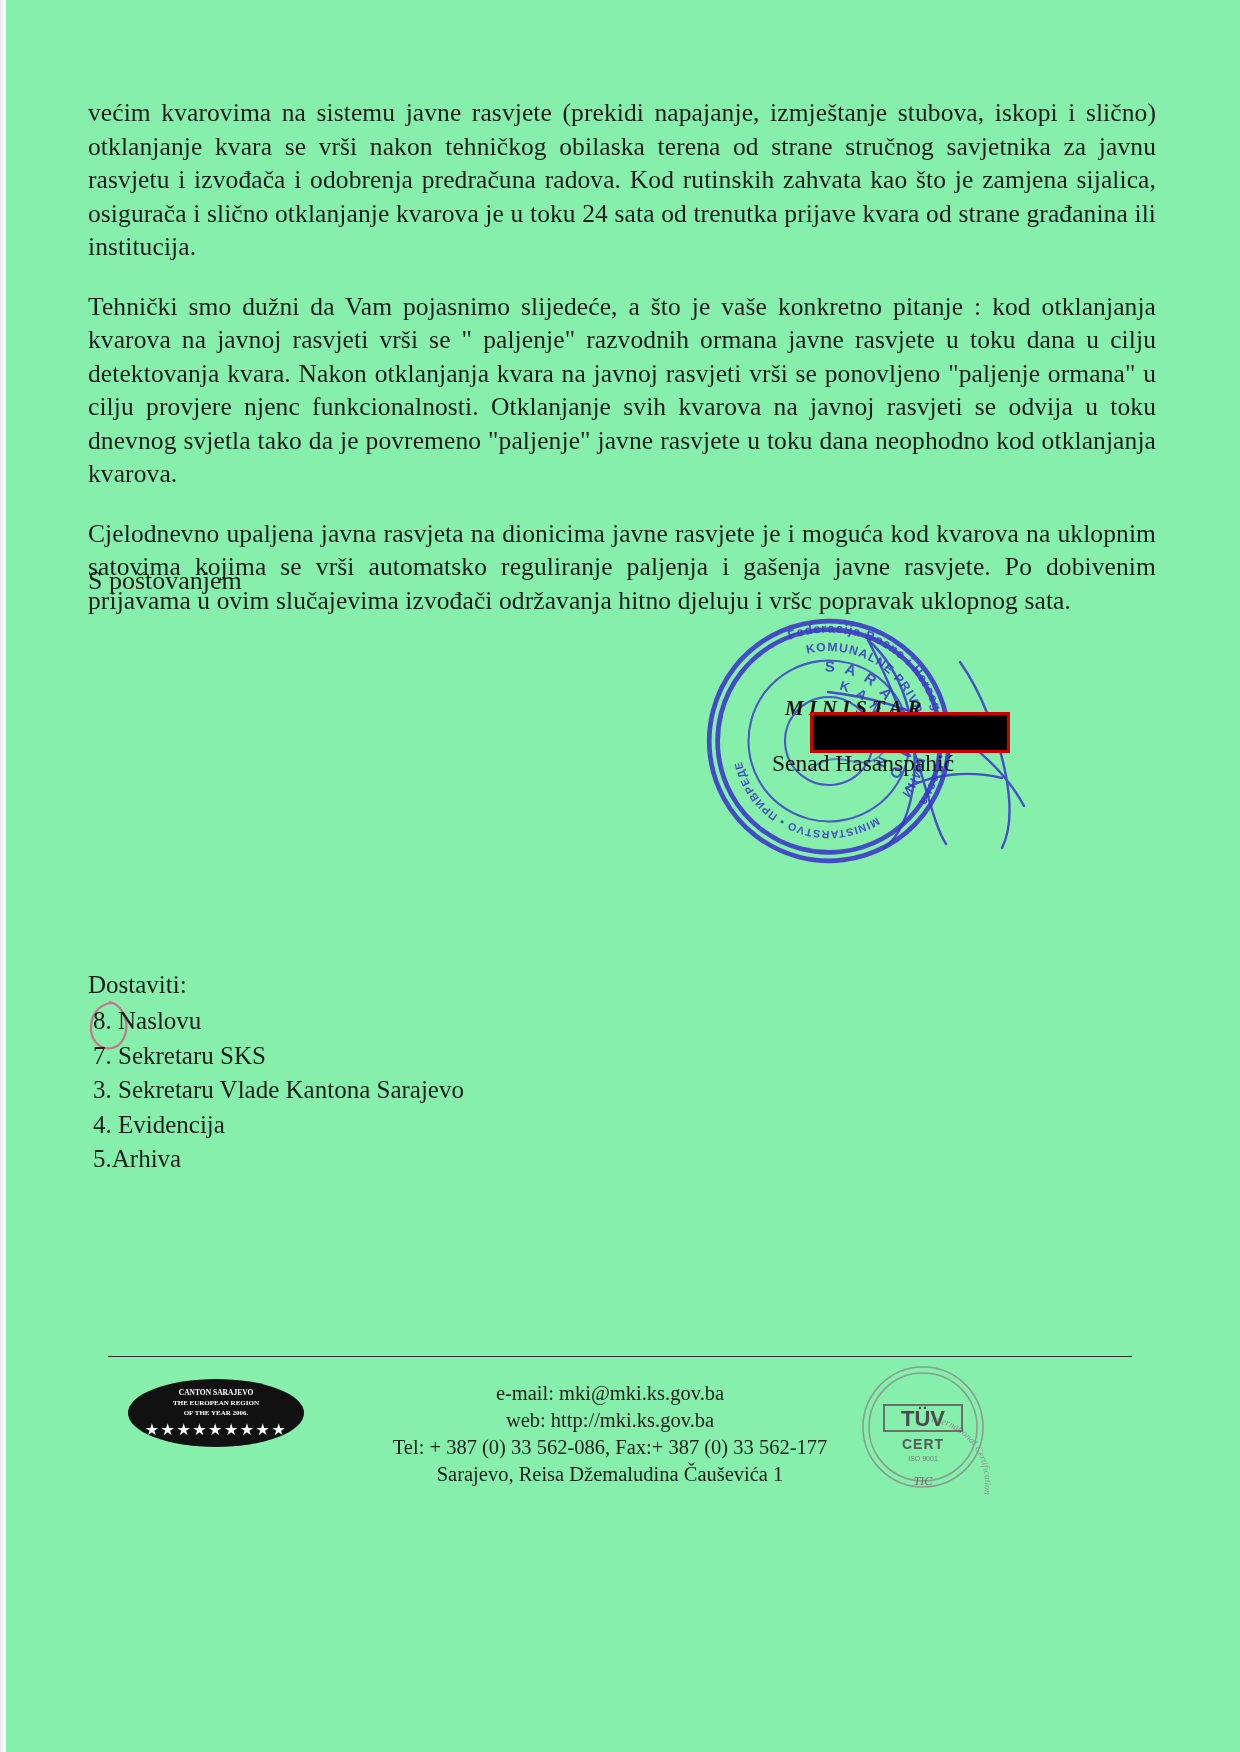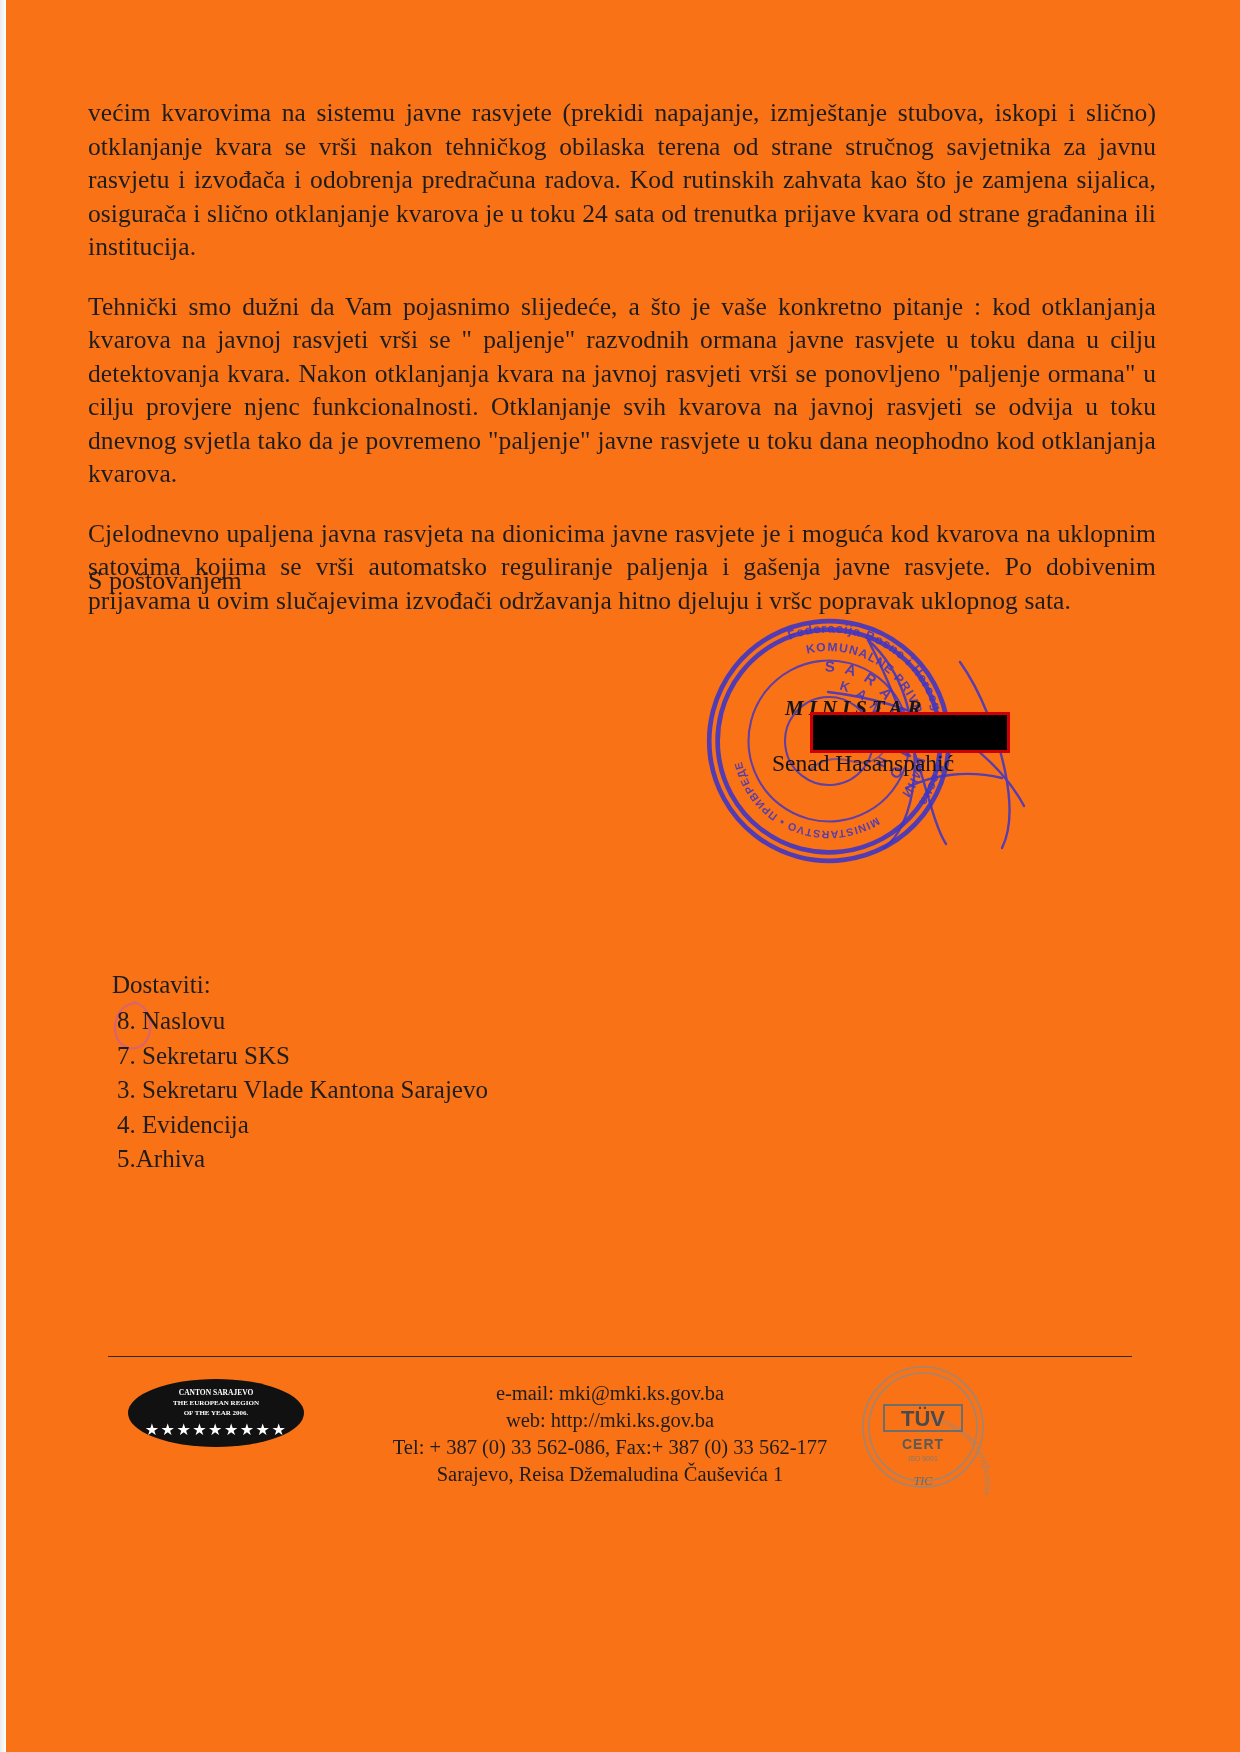--- a/index.html
+++ b/index.html
@@ -12,21 +12,21 @@
     height: 1752px;
     position: relative;
     font-family: "Liberation Serif", "DejaVu Serif", serif;
     color: #1b1b1b;
     overflow: hidden;
   }
 
   .page {
     position: absolute;
     inset: 0;
-    background: #f97316;
+    background: #86efac;
   }
 
   
   .body-area {
     position: absolute;
     left: 88px;
     top: 96px;
     width: 1068px;
   }
 
@@ -111,21 +111,20 @@
     color: #161616;
     white-space: nowrap;
   }
 
   
   .dostaviti {
     position: absolute;
     left: 88px;
     top: 968px;
     width: 540px;
-    margin-left: 24px;
   }
   .dostaviti .head {
     font-size: 25px;
     line-height: 34px;
     color: #1d1d1d;
     margin-bottom: 2px;
   }
   .dostaviti ul {
     list-style: none;
     margin: 0;

